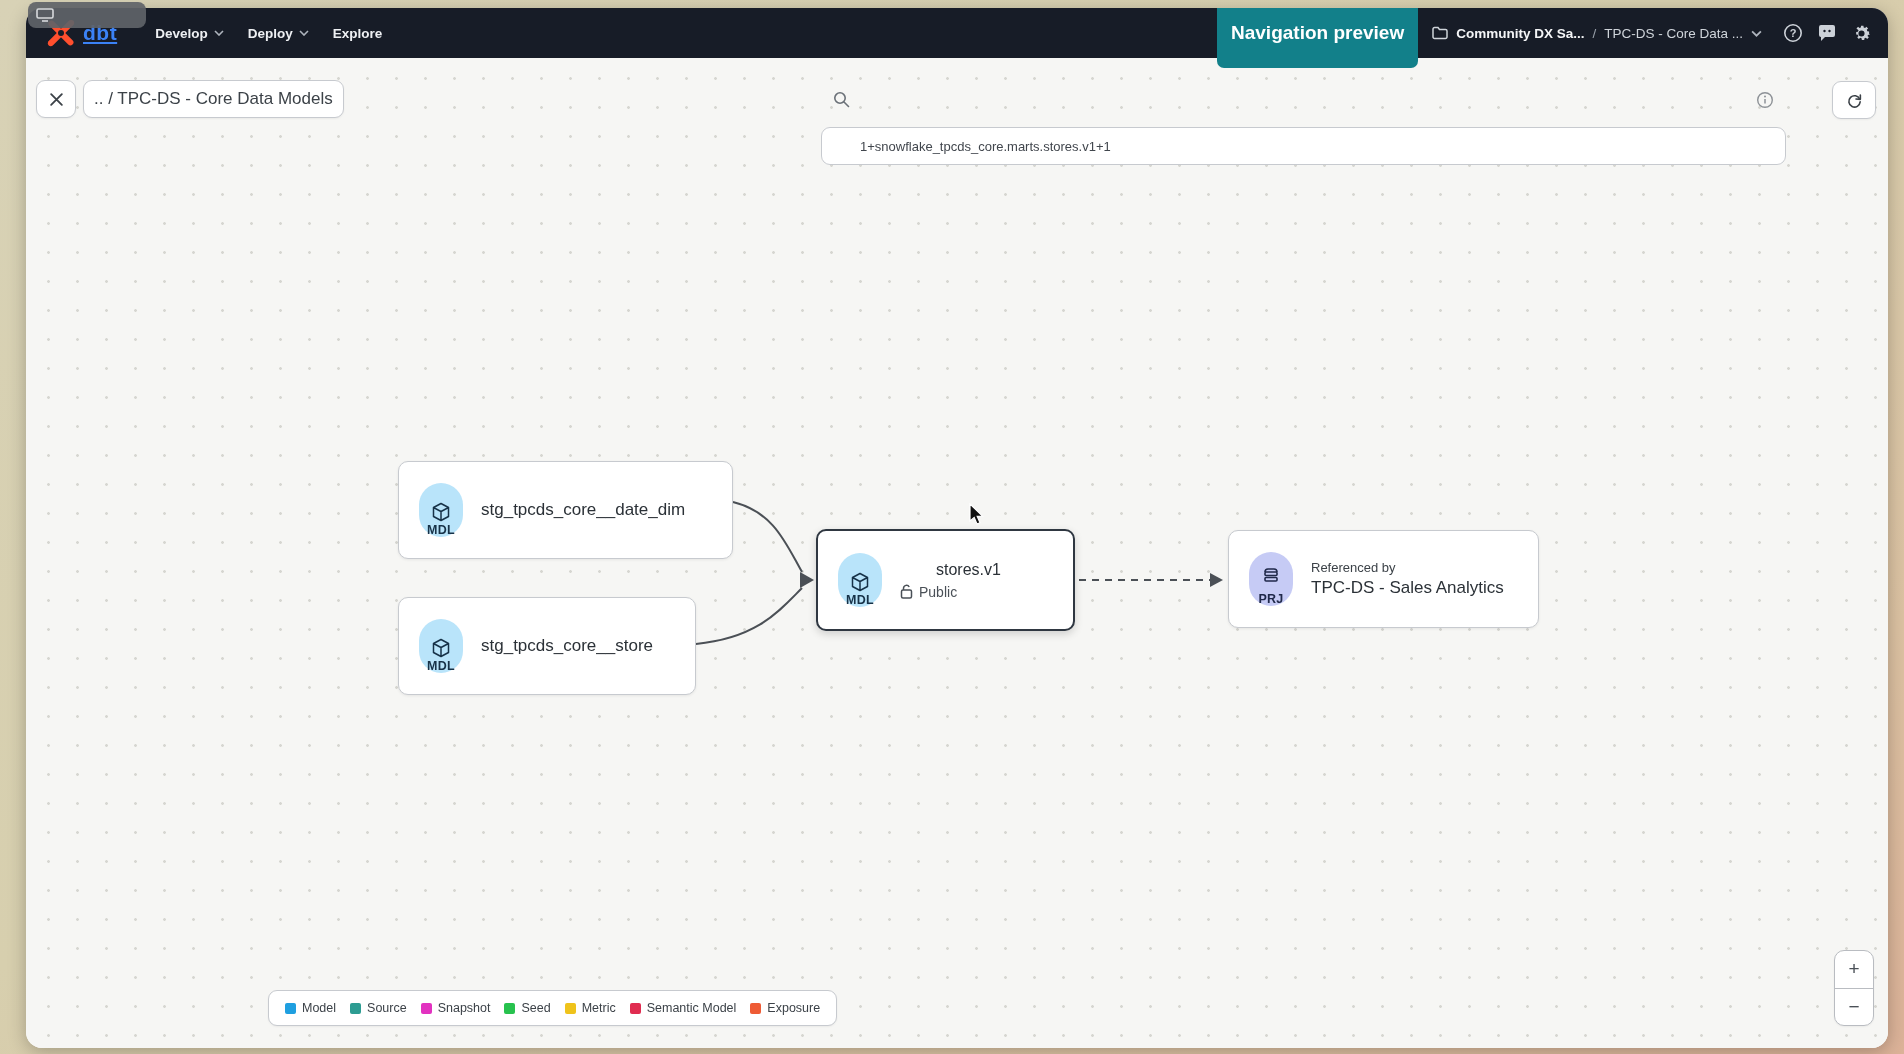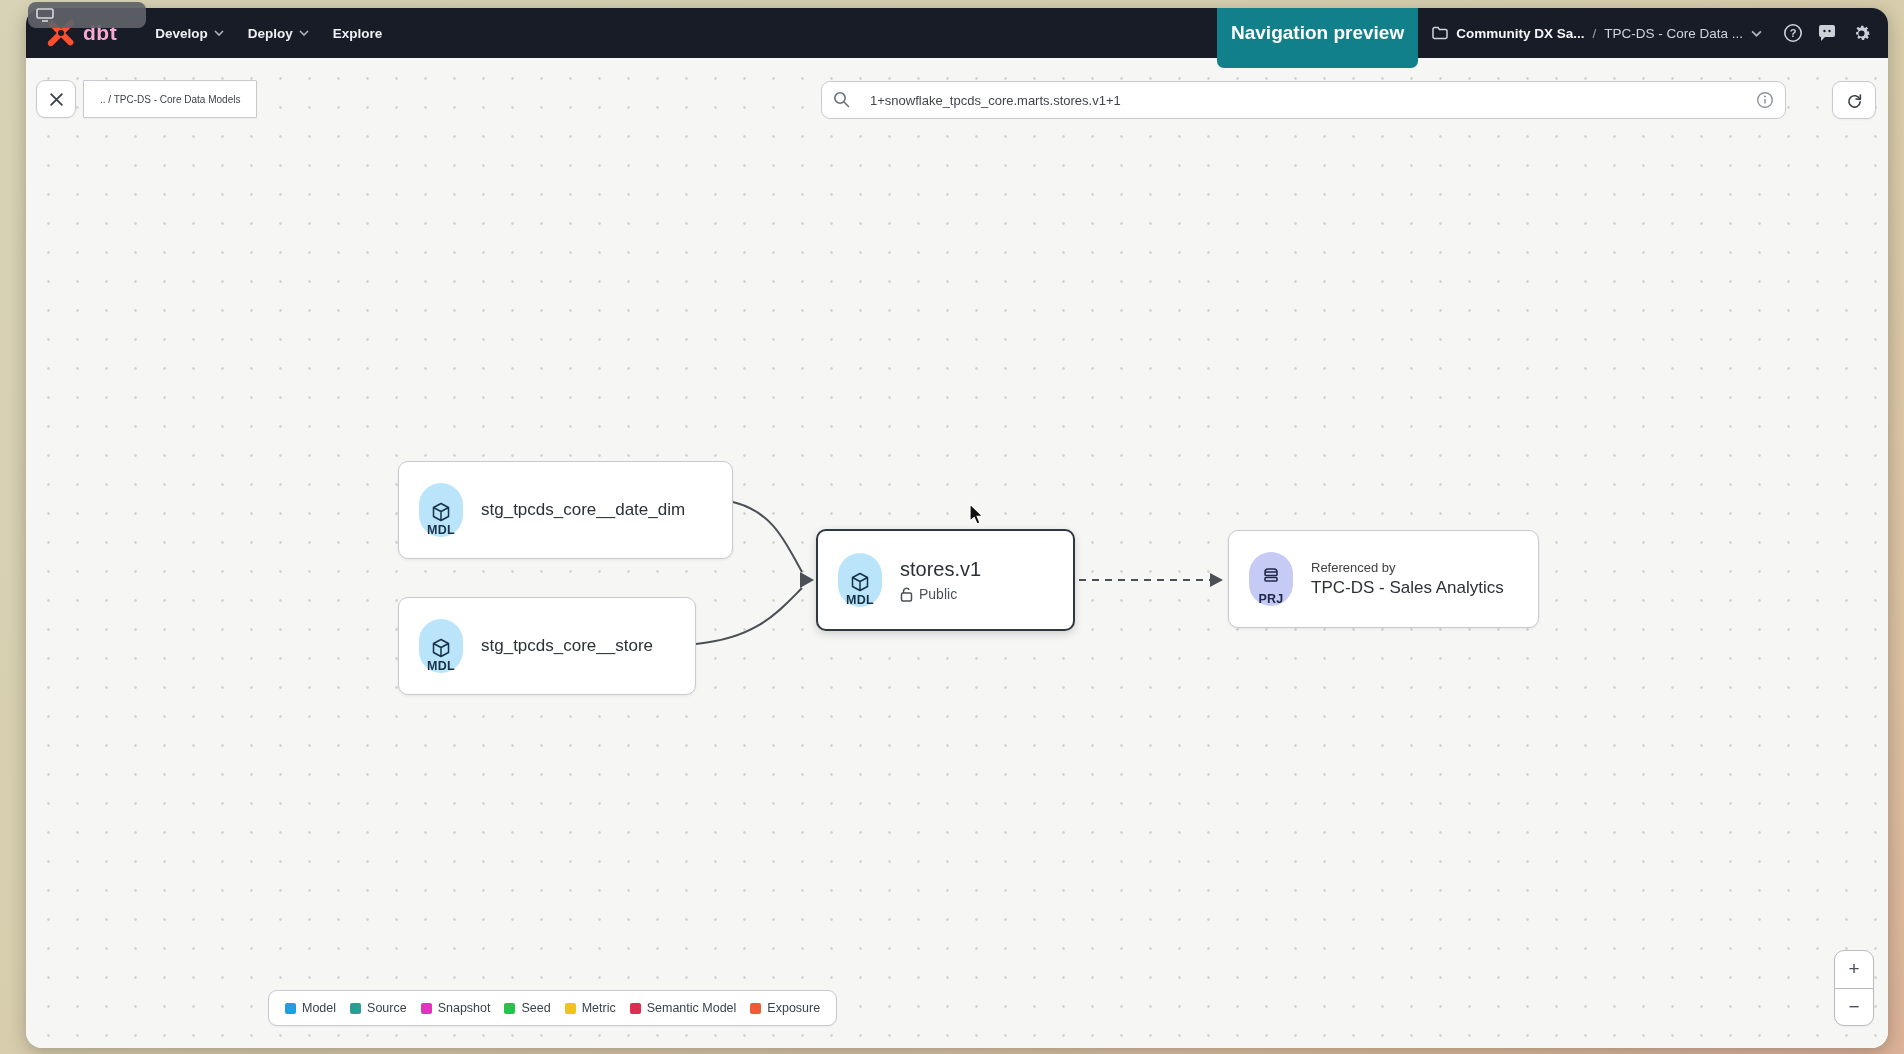--- a/index.html
+++ b/index.html
@@ -19,21 +19,21 @@
     position:absolute; left:28px; top:2px; width:118px; height:26px;
     background:rgba(95,99,104,0.92); border-radius:8px; z-index:3;
     display:flex; align-items:center; padding-left:8px;
   }
   
   .navbar {
     height:50px; background:#171c27; display:flex; align-items:center;
     padding:0 16px 0 20px; position:relative; z-index:2;
   }
   .logo { display:flex; align-items:center; gap:7px; margin-right:26px; }
-  .logo-text { color:#f9a8d4; font-size:21px; font-weight:bold; letter-spacing:0.5px; }
+  .logo-text { color:#3b82f6; font-size:21px; font-weight:bold; letter-spacing:0.5px;text-decoration:underline; }
   .menu { display:flex; align-items:center; }
   .menu-item {
     color:#eef0f3; font-size:13.5px; font-weight:bold; padding:8px 12px;
     display:flex; align-items:center; gap:6px; cursor:pointer; border-radius:6px;
   }
   .nav-right { margin-left:auto; display:flex; align-items:center; gap:14px; }
   .preview-badge {
     background:#12808a; color:#fff; font-size:19px; font-weight:bold;
     padding:24px 14px; border-radius:7px; white-space:nowrap;
   }
@@ -44,30 +44,31 @@
   .nav-icons { display:flex; align-items:center; gap:12px; margin-left:6px; }
   .nav-icon { width:22px; height:22px; display:flex; align-items:center; justify-content:center; cursor:pointer; }
   
   .btn-square {
     position:absolute; background:#fff; border:1px solid #c7cacf; border-radius:9px;
     display:flex; align-items:center; justify-content:center; cursor:pointer;
     box-shadow:0 1px 2px rgba(0,0,0,0.05);
   }
   .close-btn { left:10px; top:72px; width:40px; height:38px; }
   .chip {
-    position:absolute; left:57px; top:72px; height:38px; padding:0 16px;
-    background:#fff; border:1px solid #c7cacf; border-radius:1px;
-    display:flex; align-items:center; font-size:10px; color:#3c4248;
+    position:absolute; left:57px; top:72px; height:38px; padding:0 10px;
+    background:#fff; border:1px solid #c7cacf; border-radius:9px;
+    display:flex; align-items:center; font-size:17px; color:#3c4248;
     box-shadow:0 1px 2px rgba(0,0,0,0.05);
   }
   .search-wrap { position:absolute; left:795px; top:73px; width:965px; height:38px; }
   .search-wrap input {
     width:100%; height:100%; border:1px solid #c7cacf; border-radius:9px; background:#fff;
-    padding:0 40px 0 48px; font-size:13px; color:#41464d; outline:none;
+    padding:0 40px 0 38px; font-size:13px; color:#41464d; outline:none;
     font-family:"Liberation Sans", sans-serif;
+    margin-top:46px;
   }
   .search-icon { position:absolute; left:12px; top:10px; }
   .info-icon { position:absolute; right:12px; top:10px; opacity:0.75; }
   .refresh-btn { left:1806px; top:73px; width:44px; height:38px; }
   
   .canvas {
     position:absolute; left:0; top:50px; right:0; bottom:0;
     background-color:#f6f6f4;
     background-image:radial-gradient(circle,#d6d6d1 1.3px, transparent 1.5px);
     background-size:29px 29px; background-position:8px 6px;
@@ -80,21 +81,21 @@
   }
   .node.selected { border:2px solid #2f3741; box-shadow:0 3px 8px rgba(0,0,0,0.16); }
   .node-badge {
     width:44px; height:54px; border-radius:22px; flex:none;
     display:flex; flex-direction:column; align-items:center; justify-content:flex-end; gap:1px;
   }
   .badge-mdl { background:#b9e4fa; color:#173248; }
   .badge-prj { background:#c6cbf5; color:#20294a;gap:8px; }
   .node-badge .bcode { font-size:12.5px; font-weight:bold; letter-spacing:0.3px; }
   .node-label { font-size:17px; color:#2b3137; white-space:nowrap; }
-  .node-title { font-size:20px; color:#2b3137; }
+  .node-title { font-size:16px; color:#2b3137;margin-left:36px; }
   .node-sub { display:flex; align-items:center; gap:6px; margin-top:5px; font-size:14px; color:#4a5057; }
   .ref-small { font-size:13px; color:#3c4248; margin-bottom:3px; }
   .ref-big { font-size:17px; color:#2b3137; white-space:nowrap; }
   
   .lens-group {
     position:absolute; left:10px; bottom:22px; height:36px; display:flex;
     border:1px solid #c7cacf; border-radius:9px; overflow:hidden; background:#fff;
     box-shadow:0 1px 2px rgba(0,0,0,0.05);
   }
   .lens-btn {

